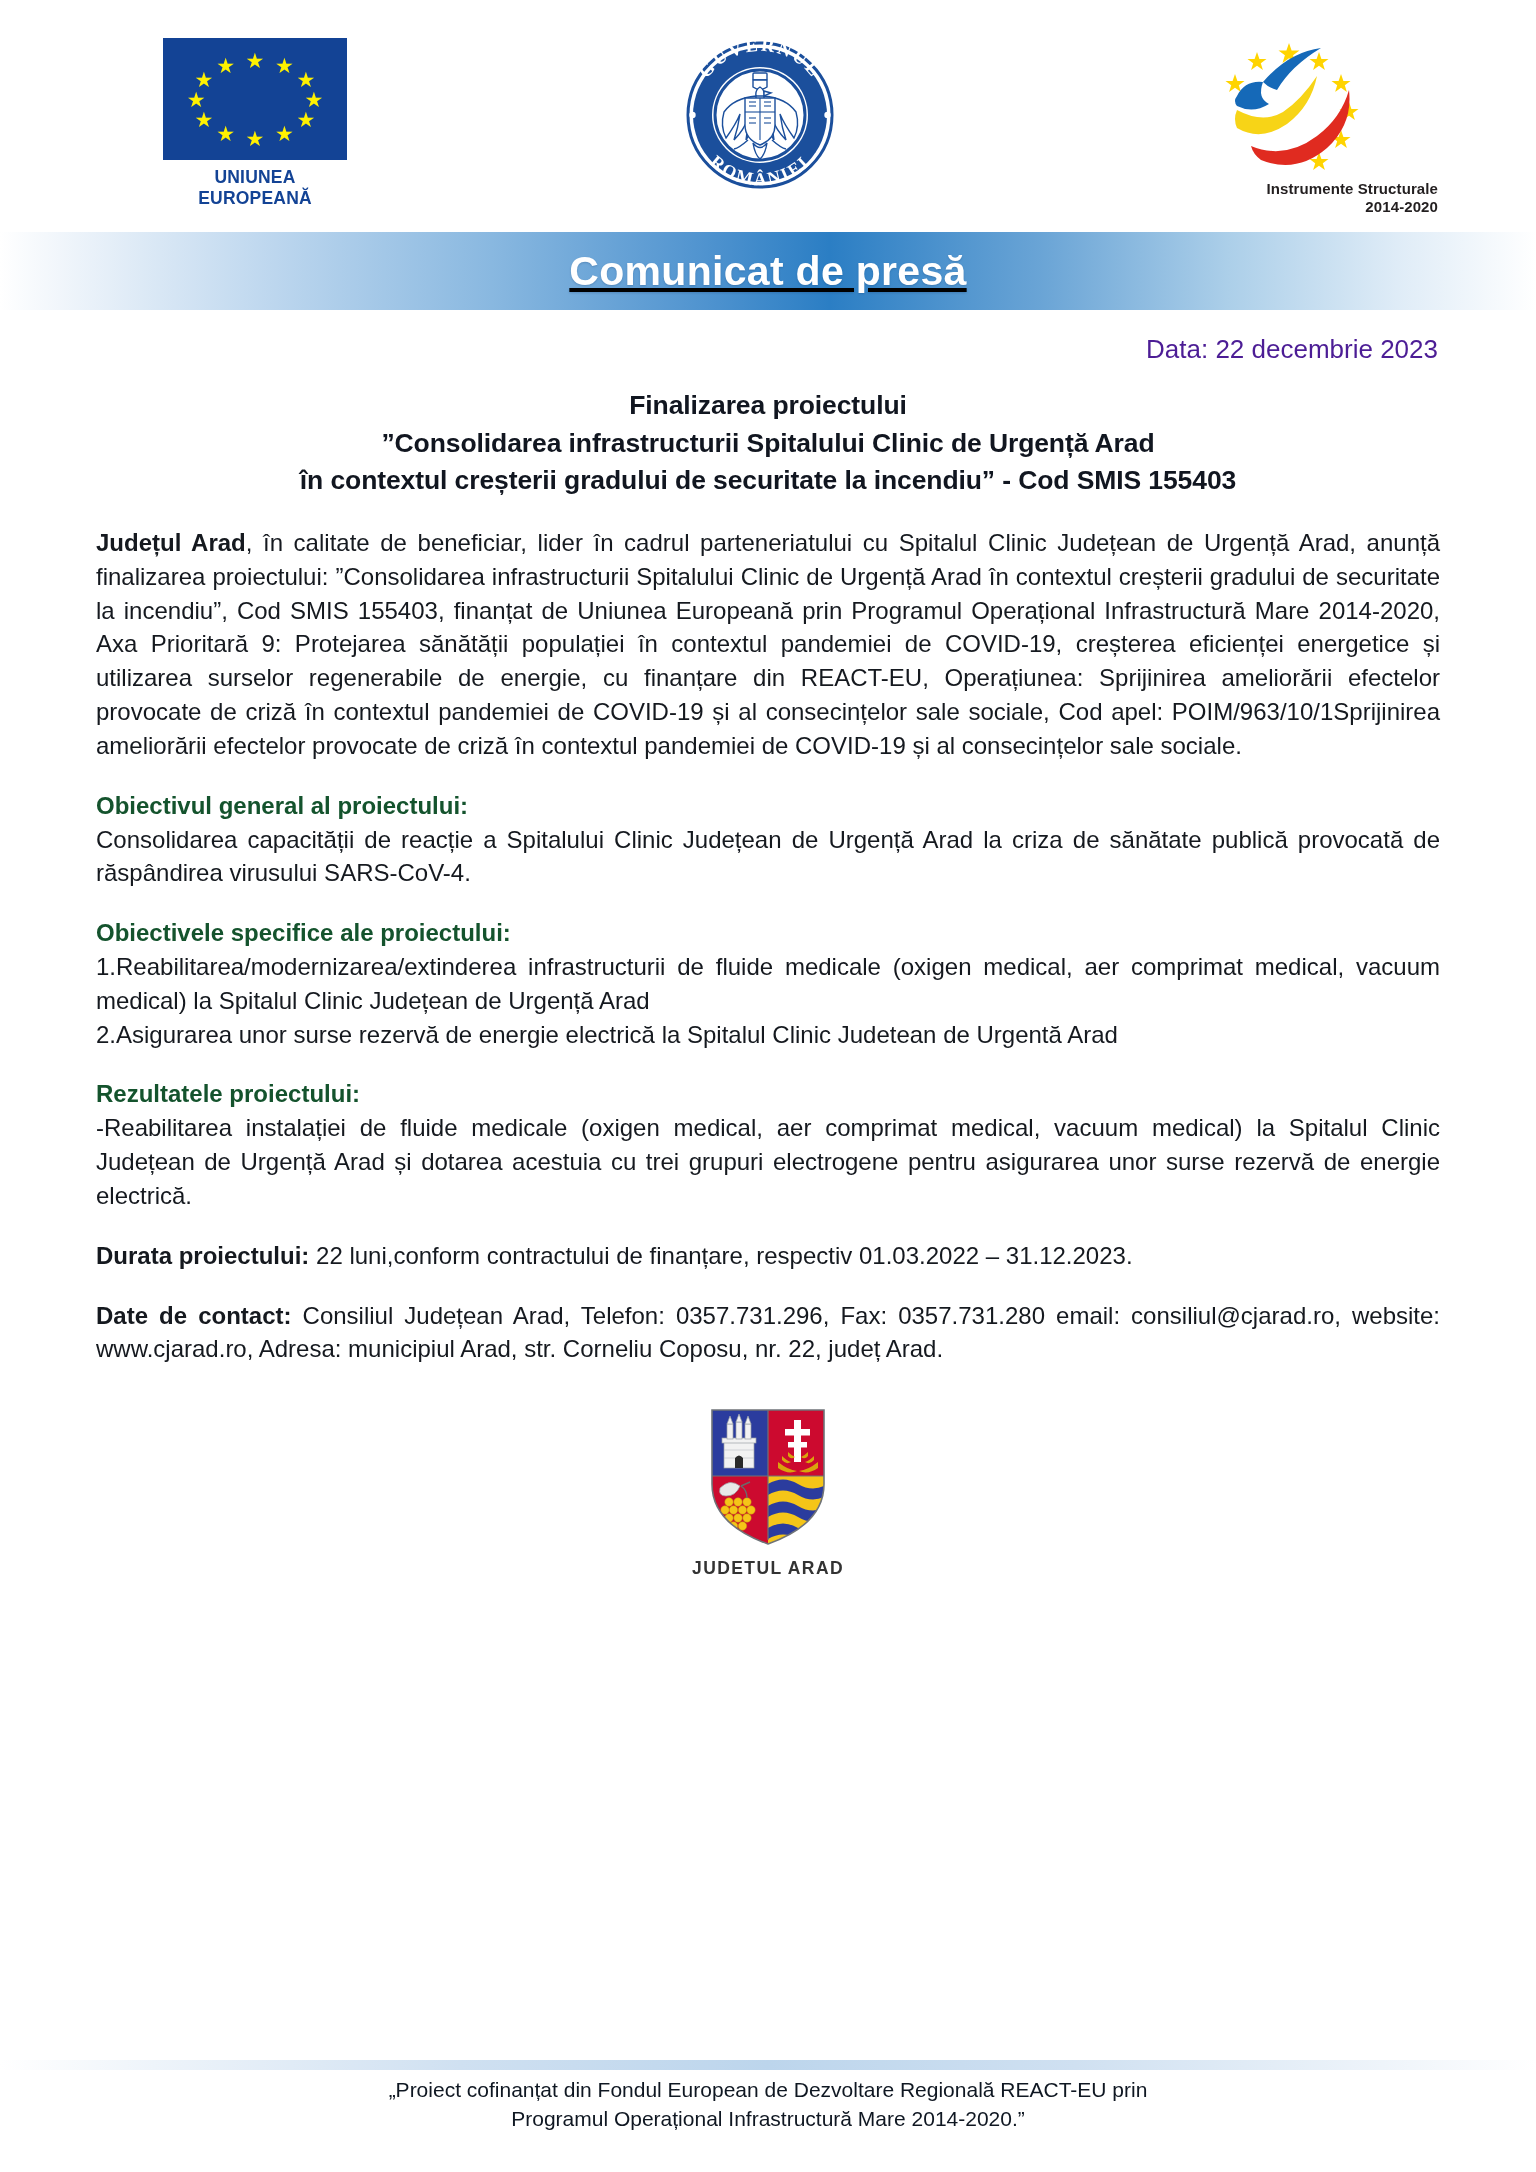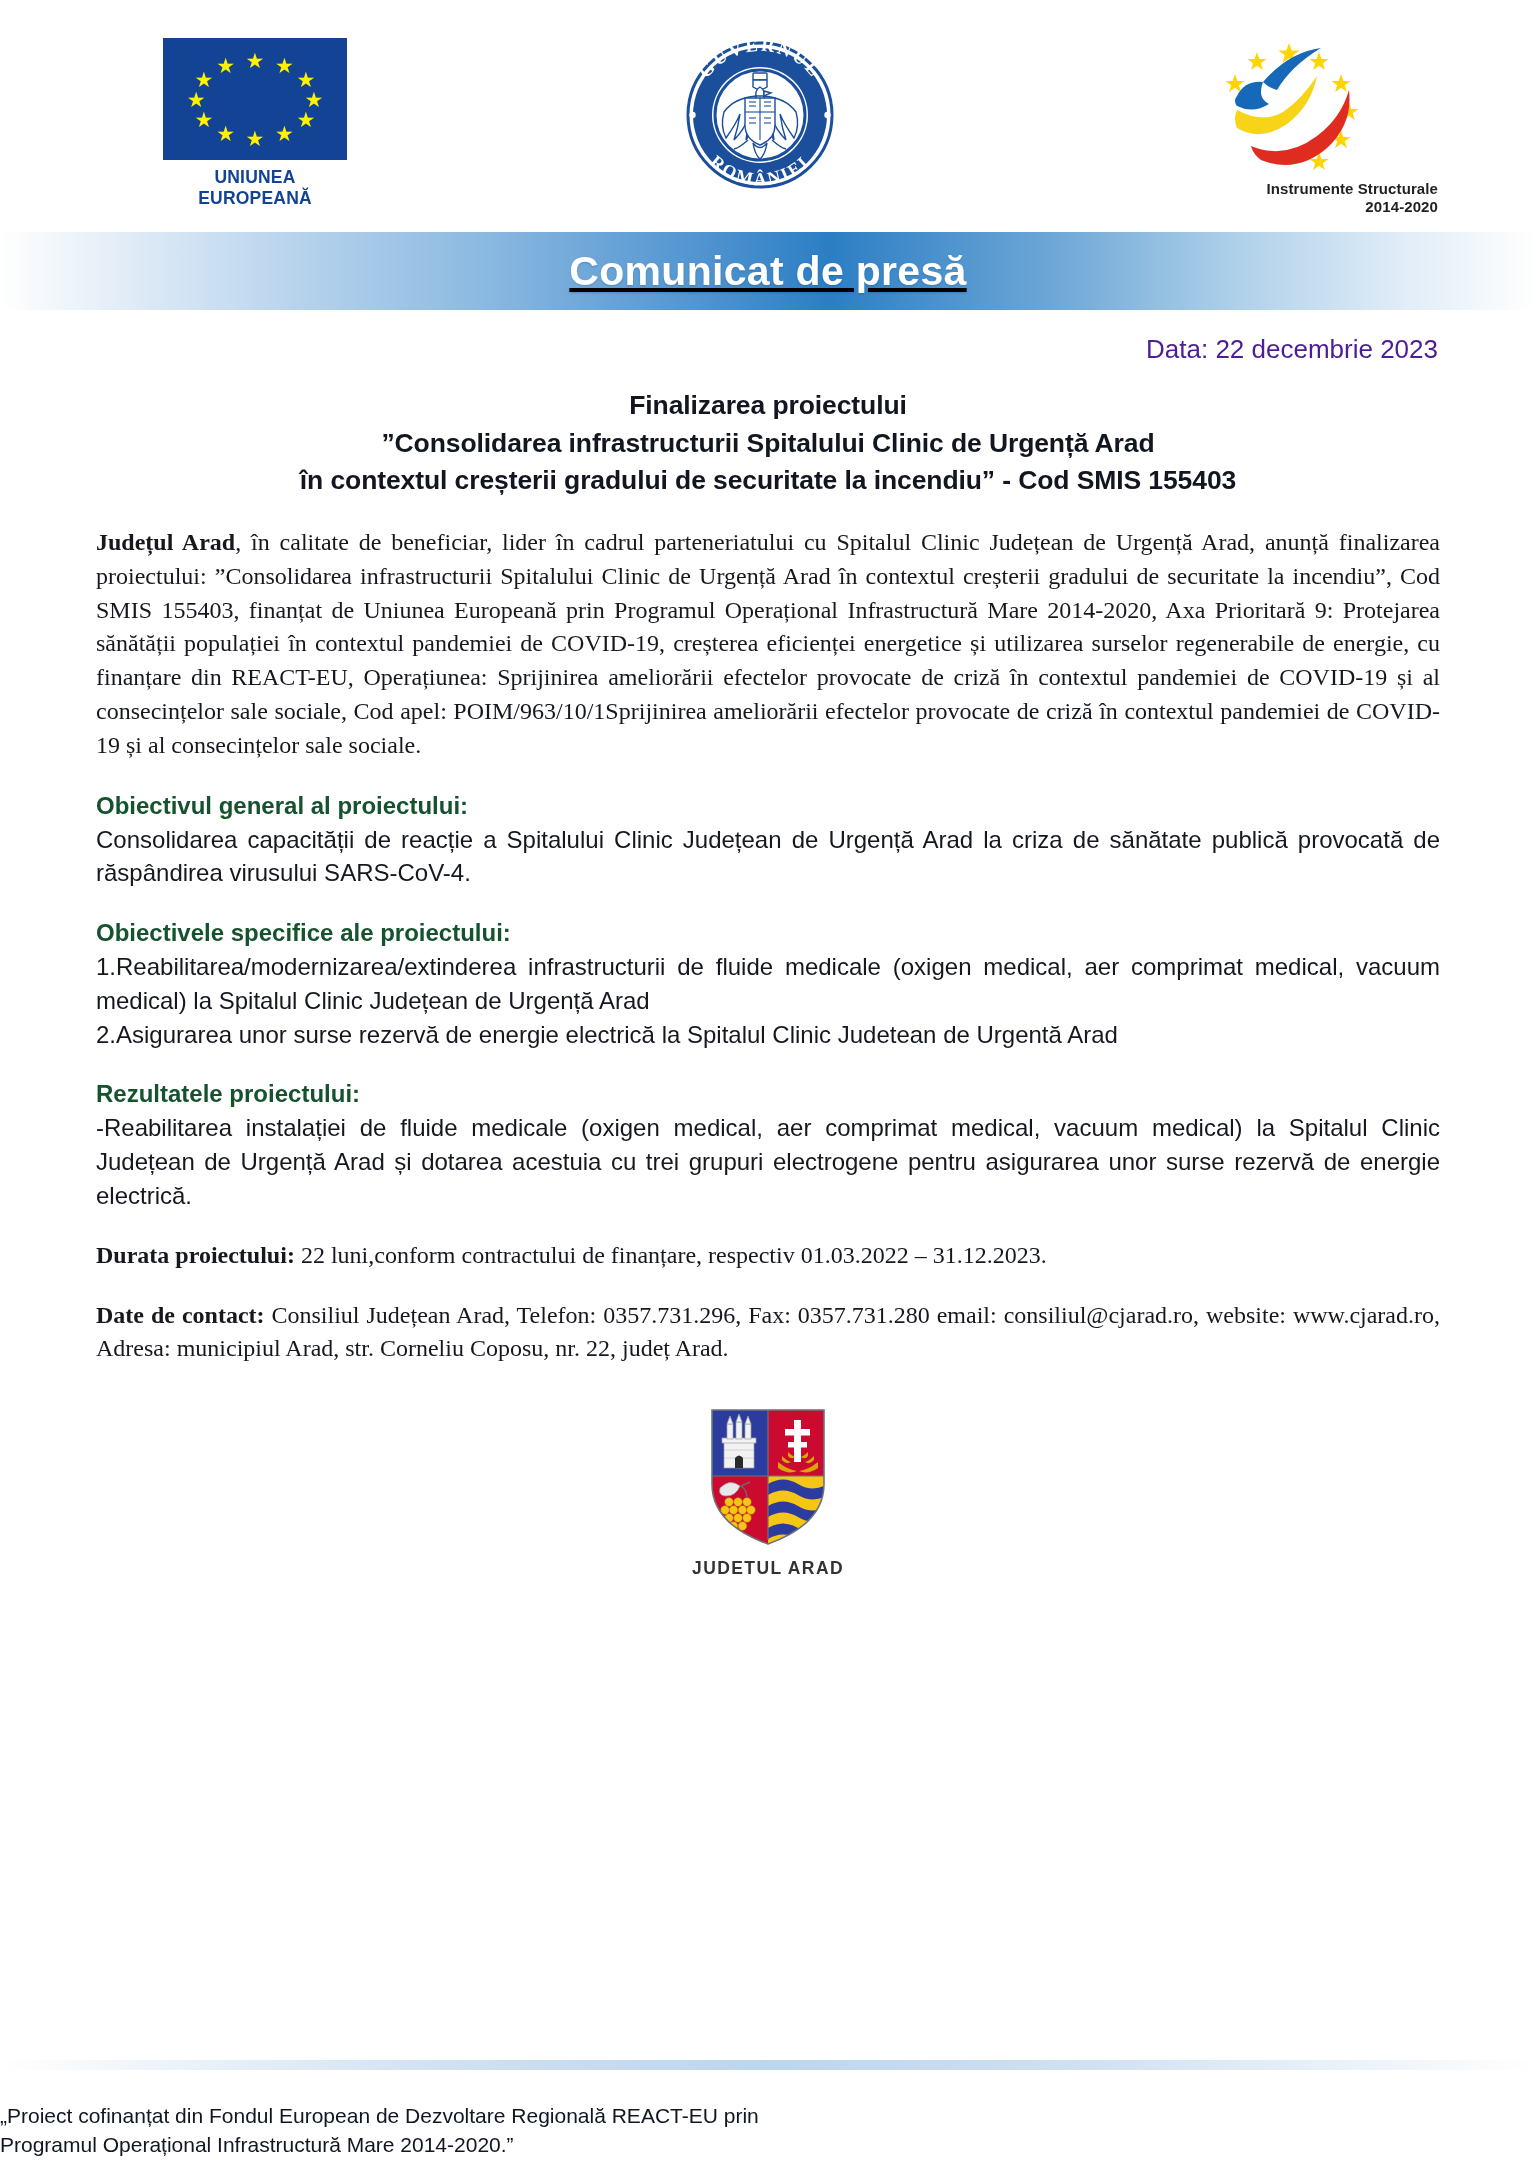--- a/index.html
+++ b/index.html
@@ -125,21 +125,20 @@
     line-height: 1.42;
     margin-top: 22px;
     letter-spacing: -0.1px;
   }
   .para {
     font-size: 24px;
     color: #15191f;
     line-height: 1.41;
     text-align: justify;
     margin-top: 26px;
-    font-family: Liberation Serif, serif;
   }
   .para b, .lead-bold { font-weight: bold; }
   .section-head {
     font-size: 24px;
     font-weight: bold;
     color: #14532d;
     margin-top: 26px;
     line-height: 1.41;
   }
   .para-nogap {
@@ -184,25 +183,25 @@
     background: linear-gradient(to right,
       #ffffff 0%,
       #eef4fa 10%,
       #cfe0f1 30%,
       #bcd5ec 50%,
       #cfe0f1 70%,
       #eef4fa 90%,
       #ffffff 100%);
   }
   .footer-text {
-    text-align: left;
+    text-align: center;
     font-size: 21px;
     color: #0f1722;
     line-height: 1.36;
-    padding-top: 32px;
+    padding-top: 6px;
   }
 </style>
 </head>
 <body>
 
 <div class="logo-strip">
 
   <div class="logo-eu">
     <div class="eu-flag">
       <span class="eu-star" style="left:50%;  top:18%;">★</span>

